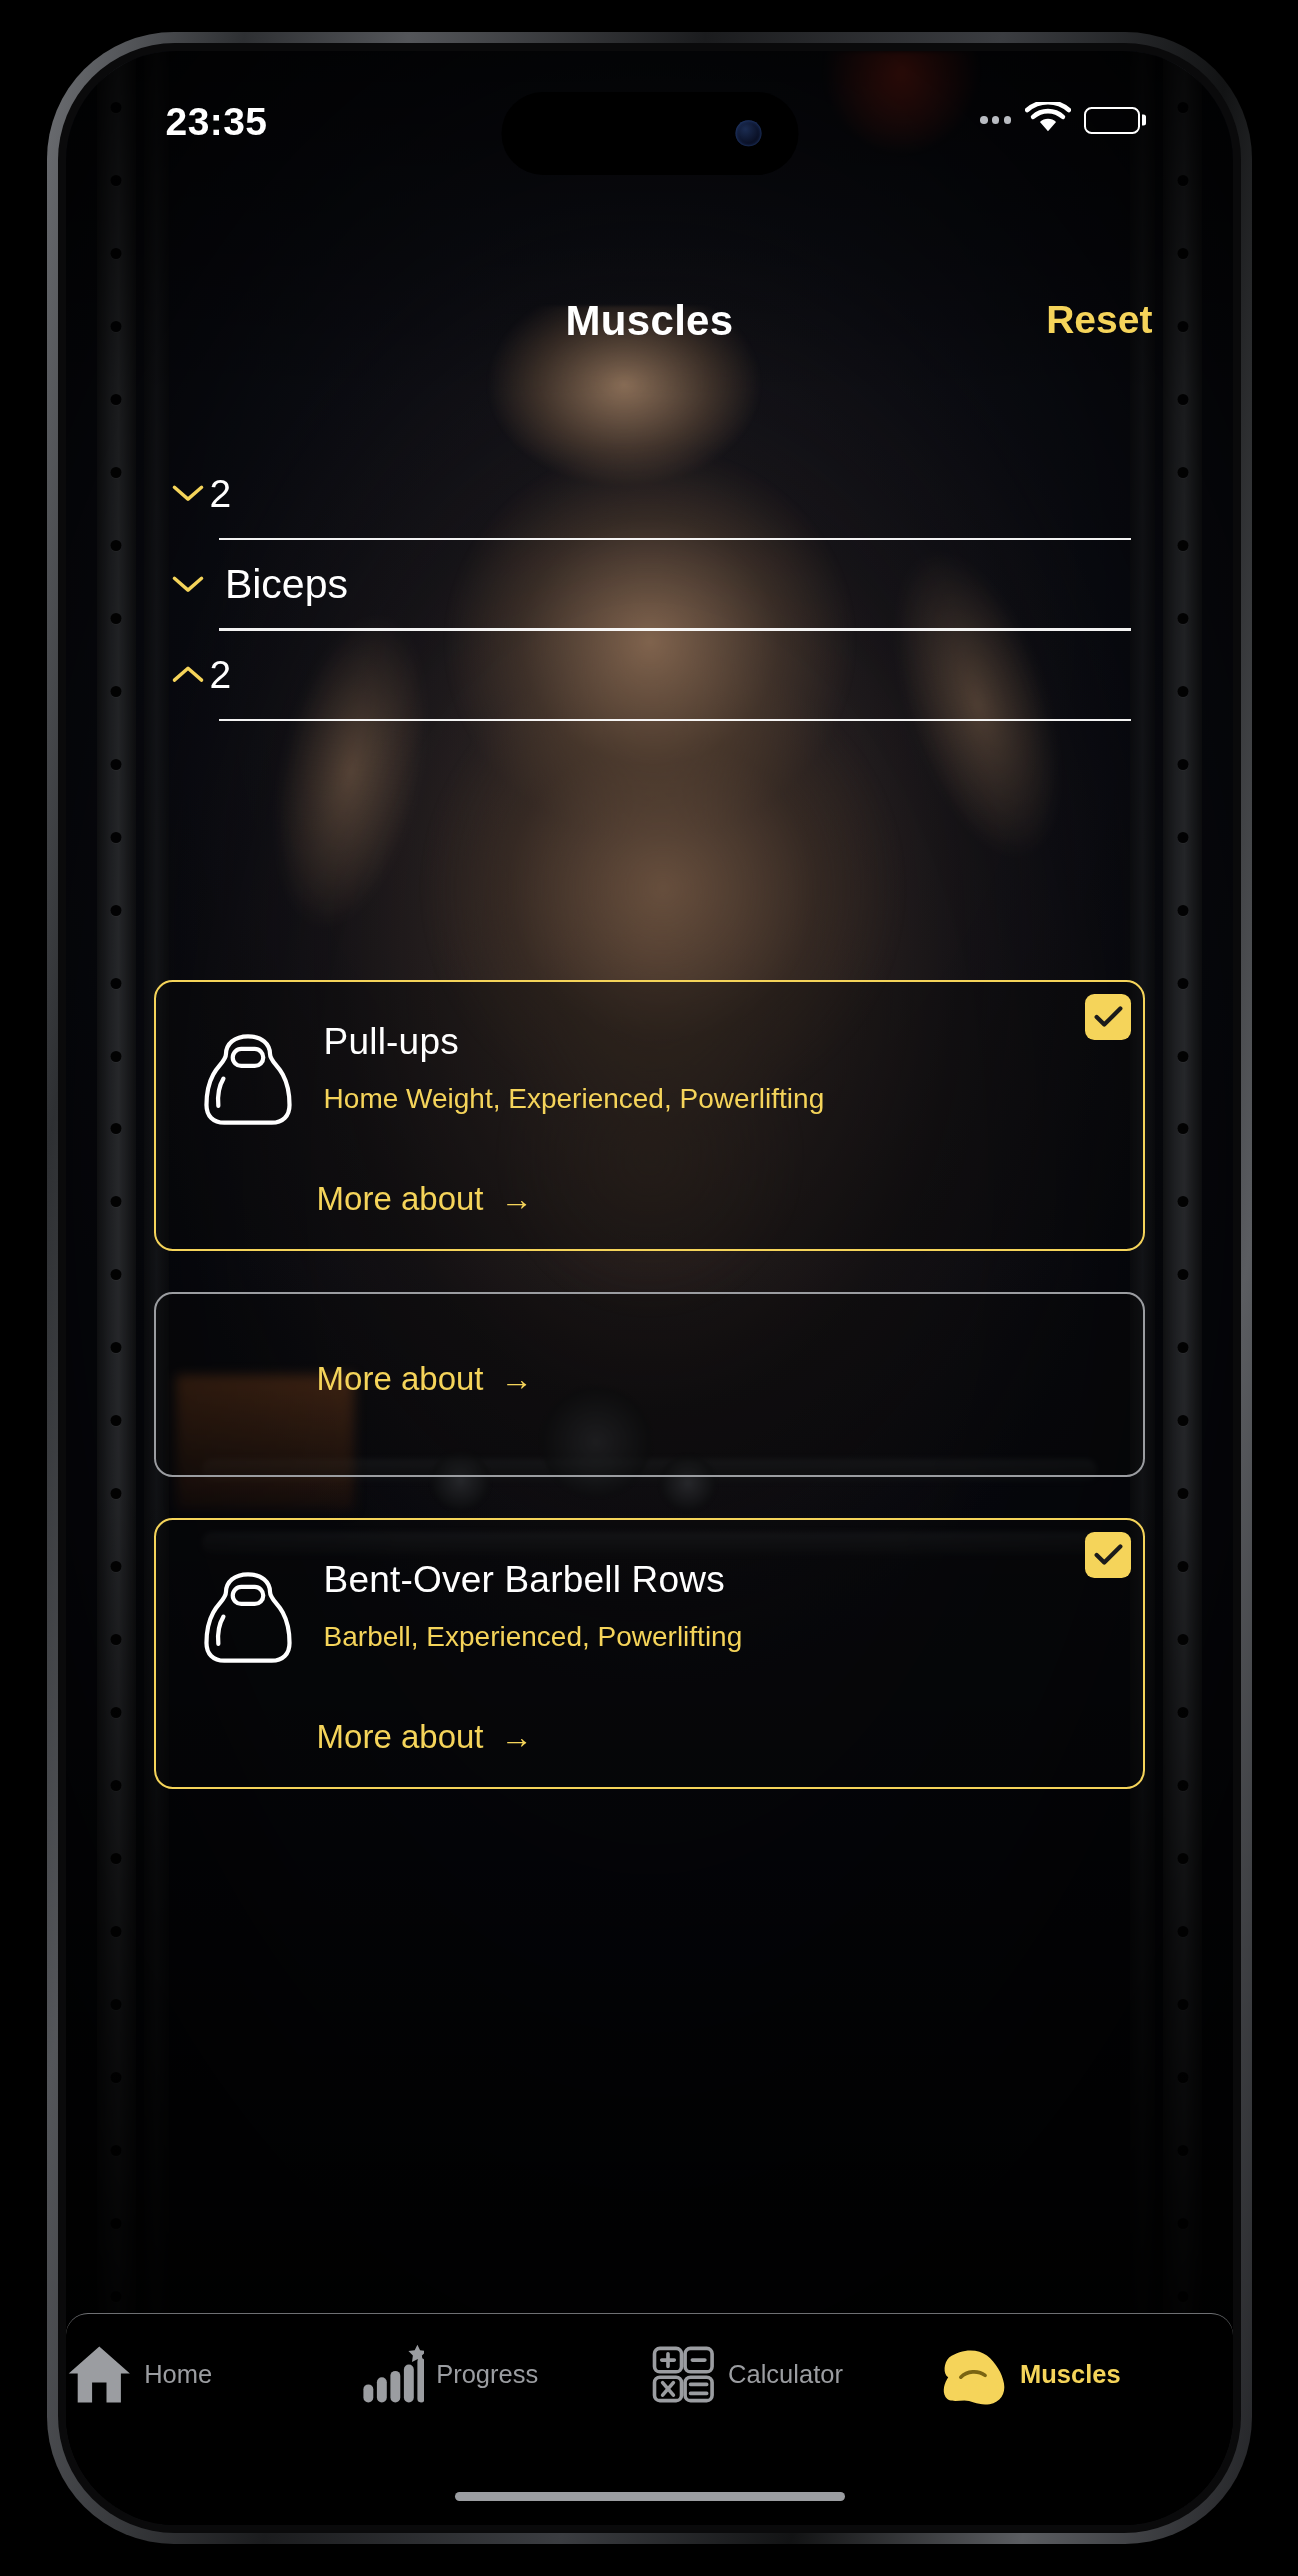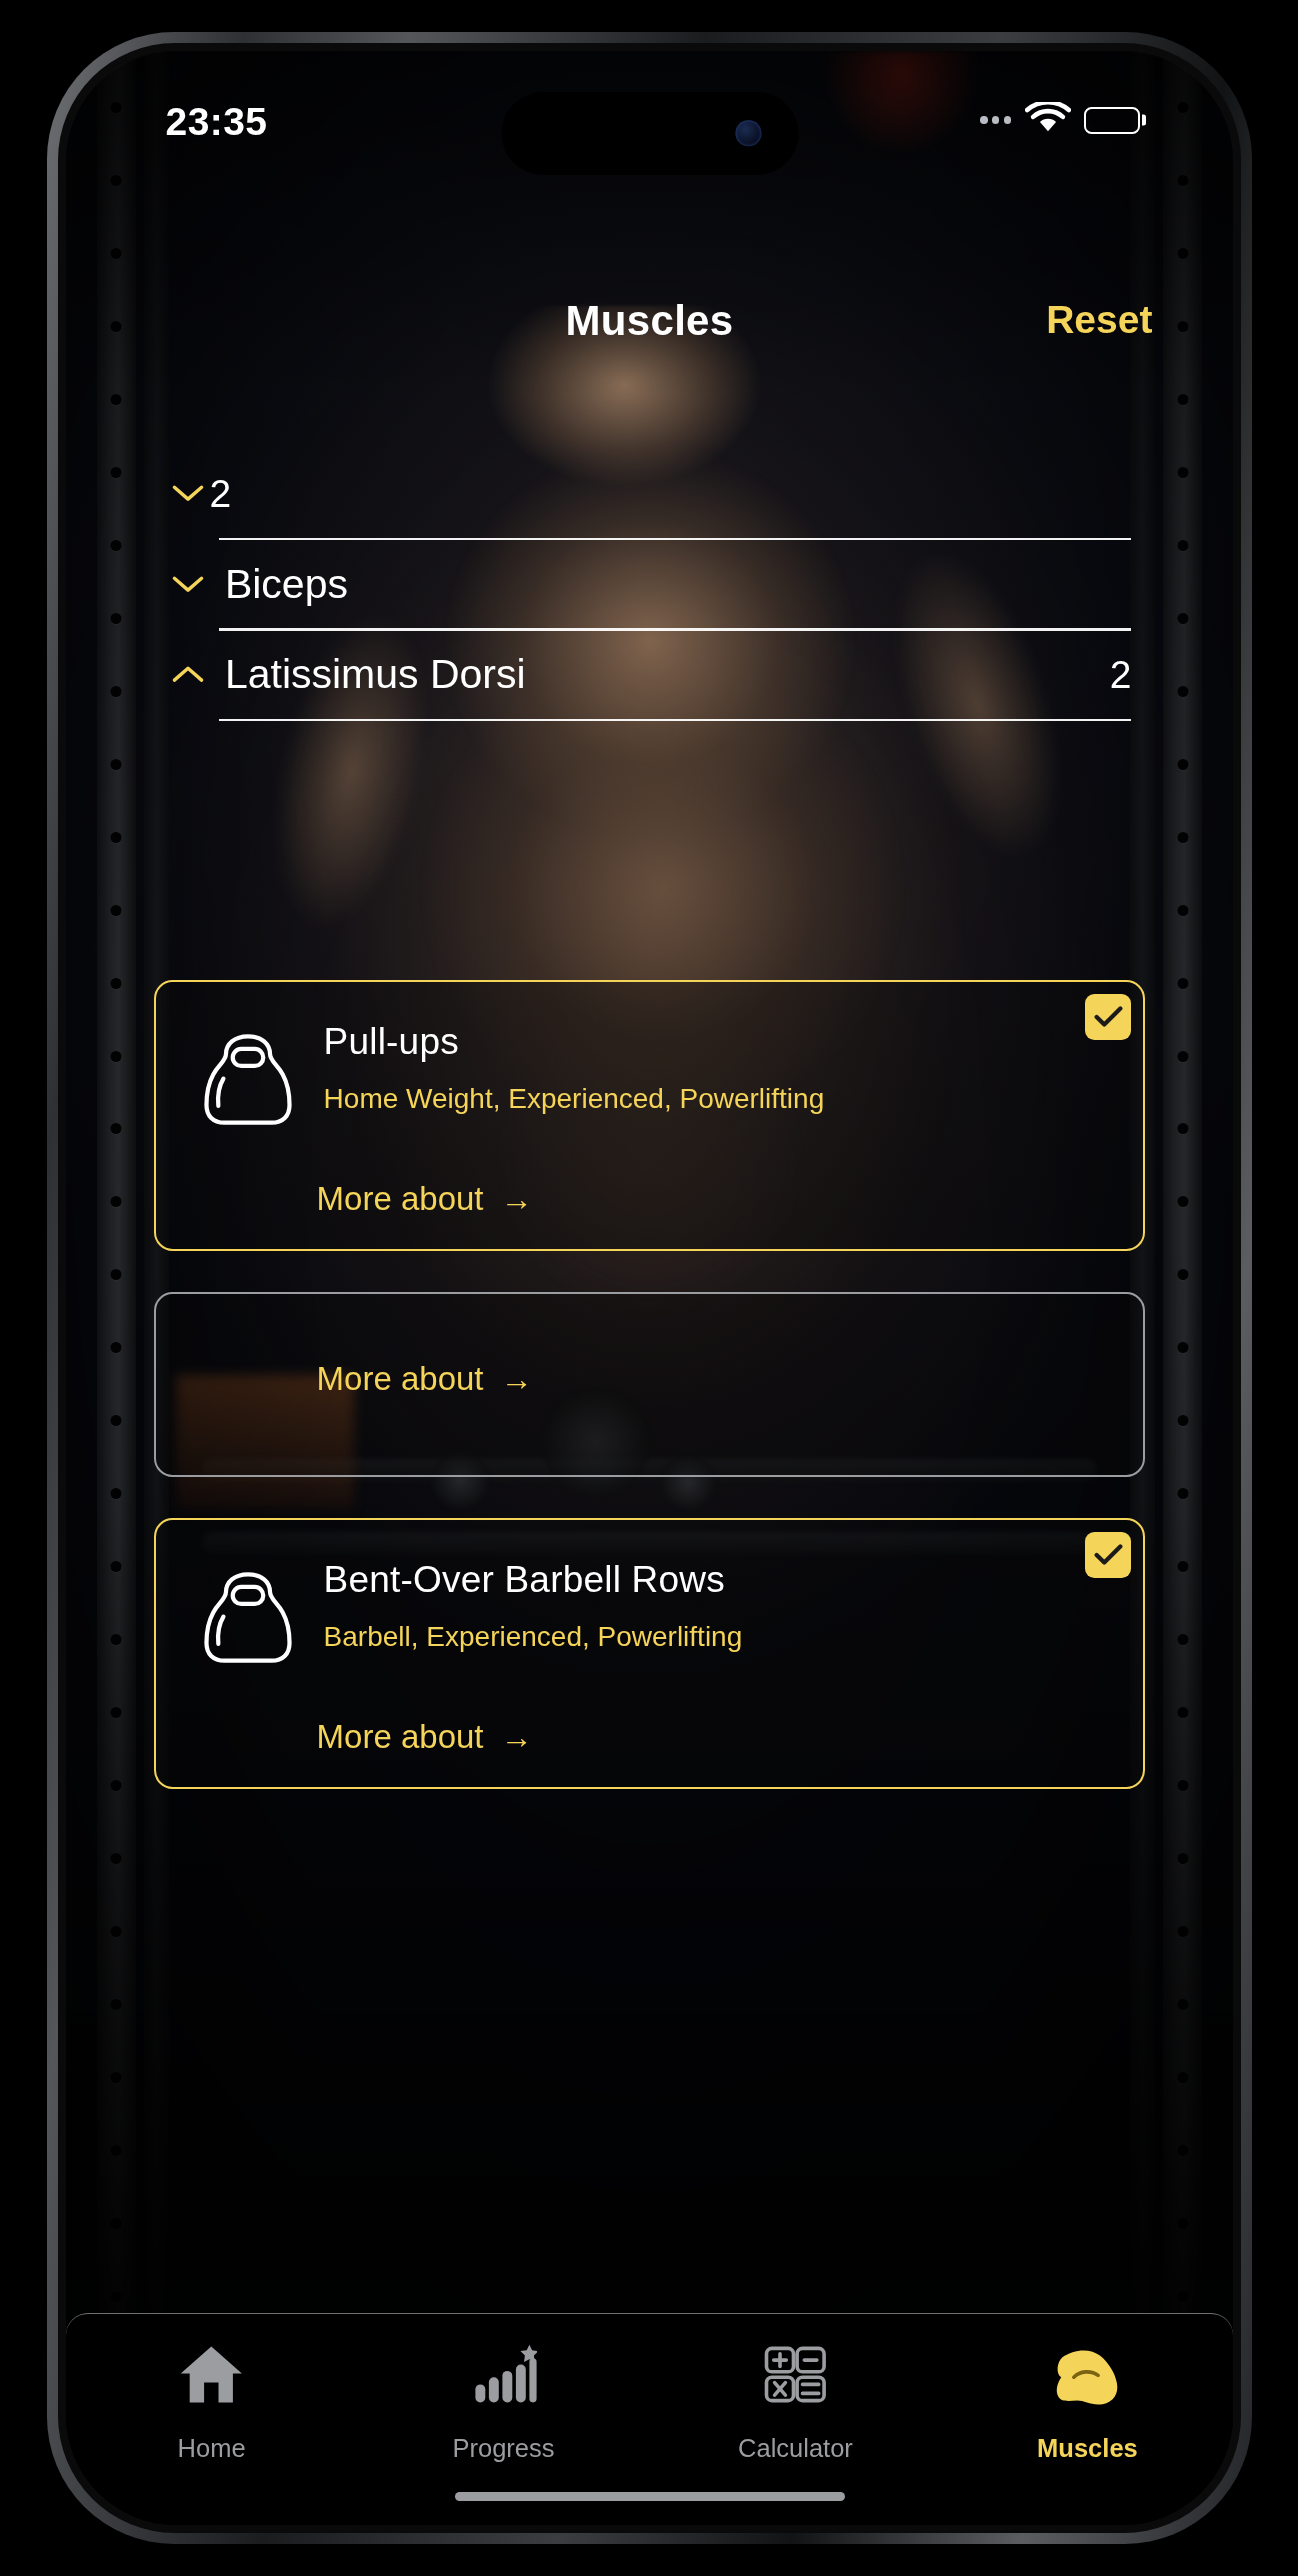--- a/index.html
+++ b/index.html
@@ -180,22 +180,22 @@
   .check svg{ width:29px; height:22px; }
 
   
   #tab-bar{
     position:absolute; left:0; right:0; bottom:0; height:212px; z-index:40;
     background:#000;
     border-top:1.7px solid #6e7073;
     border-radius:22px 22px 0 0;
     display:flex; align-items:flex-start; padding-top:29px;
   }
-  .tab{ flex:1; display:flex; flex-direction:column; align-items:center;
-        gap:28px; cursor:pointer;text-align:center; }
+  .tab{ flex:1; display:flex; align-items:center;
+        gap:12px; cursor:pointer;text-align:center; }
   .tab .ic{ height:63px; display:flex; align-items:flex-end; justify-content:center; }
   .tab .ic svg{ height:63px; }
   .tab span{ font-size:25.5px; color:#9b9da1; }
   .tab.active span{ color:#F5D45A; font-weight:700; }
   #home-indicator{
     position:absolute; left:50%; transform:translateX(-50%); bottom:24px;
     width:390px; height:9.3px; border-radius:5.1px; background:#9b9da1; z-index:45;
   }
 </style>
 </head>
@@ -350,21 +350,20 @@
       <div class="group-rule"></div>
     </div>
 
     <div class="group">
       <div class="group-row">
         <span class="chev">
           <svg viewBox="0 0 40 24">
                   <path d="M4 19 L20 5 L36 19" stroke="#F5D45A" stroke-width="4" fill="none" stroke-linecap="round" stroke-linejoin="round"></path>
                 </svg>
         </span>
-        <span class="group-name">Latissimus Dorsi</span>
         <span class="group-count">2</span>
       </div>
       <div class="group-rule"></div>
     </div>
 
   </div>
 
   <div id="exercise-list">
 
     <div class="card selected">

